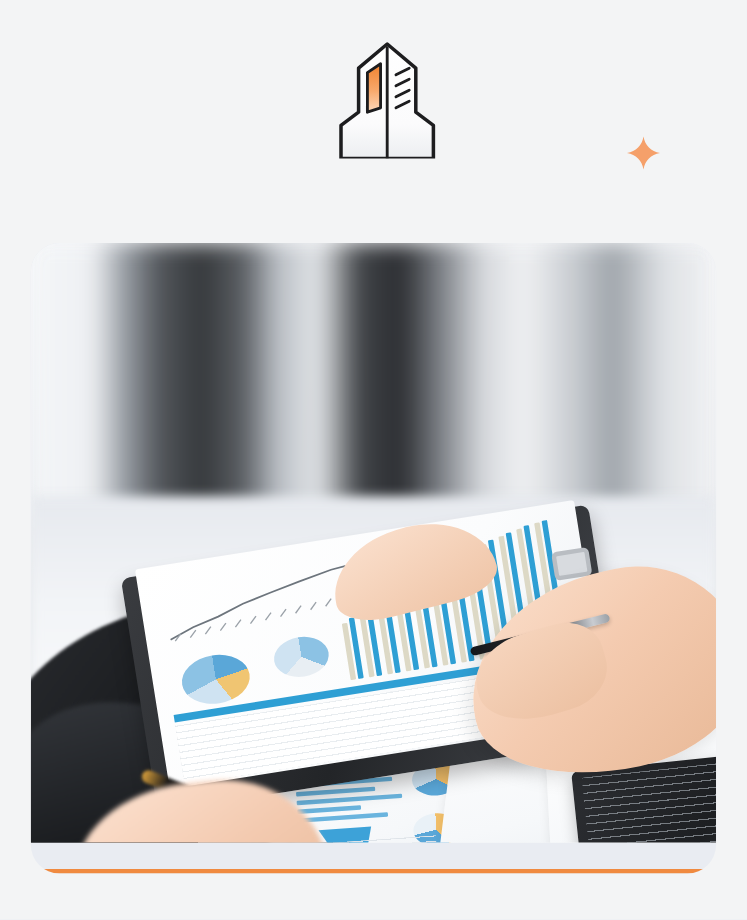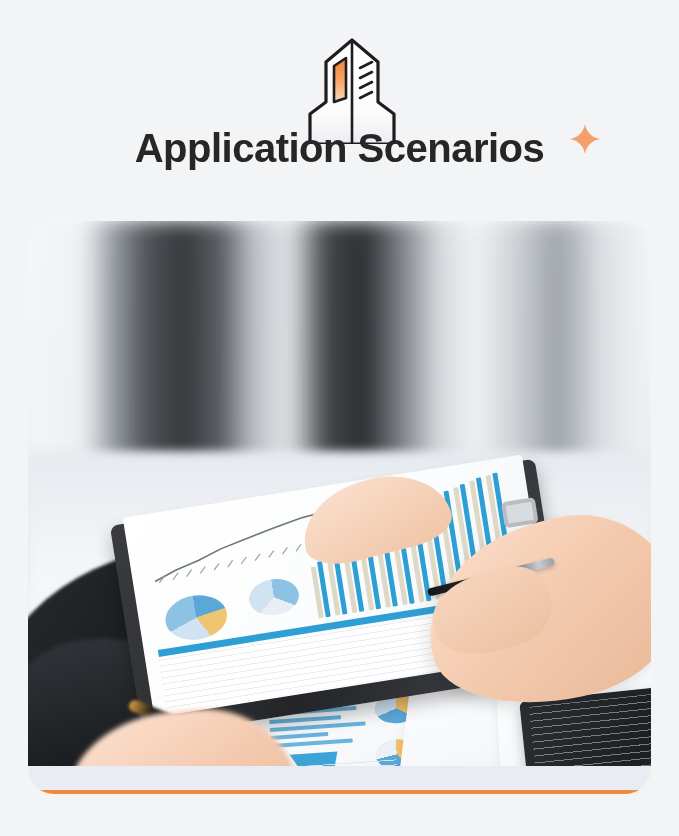--- a/index.html
+++ b/index.html
@@ -366,23 +366,20 @@
       <path d="M38 30 L50 22 L50 62 L38 66 Z" fill="url(#winGrad)" stroke="#1d1d1f" stroke-width="2.6" stroke-linejoin="round"></path>
       <g stroke="#1d1d1f" stroke-width="2.6" stroke-linecap="round">
         <line x1="64" y1="32" x2="76" y2="26"></line>
         <line x1="64" y1="42" x2="76" y2="36"></line>
         <line x1="64" y1="52" x2="76" y2="46"></line>
         <line x1="64" y1="62" x2="76" y2="56"></line>
       </g>
     </svg>
   </div>
 
-  <div class="title-row">
-    <span class="page-title">Application Scenarios</span>
-  </div>
 
   <div class="sparkle-icon">
     <svg viewBox="0 0 34 34" width="34" height="34">
       <path d="M17 2 C18.4 10.2 23.8 15.6 32 17 C23.8 18.4 18.4 23.8 17 32
                C15.6 23.8 10.2 18.4 2 17 C10.2 15.6 15.6 10.2 17 2 Z" fill="#f5a06a"></path>
     </svg>
   </div>
 </div>
 
 <div class="photo-card">

